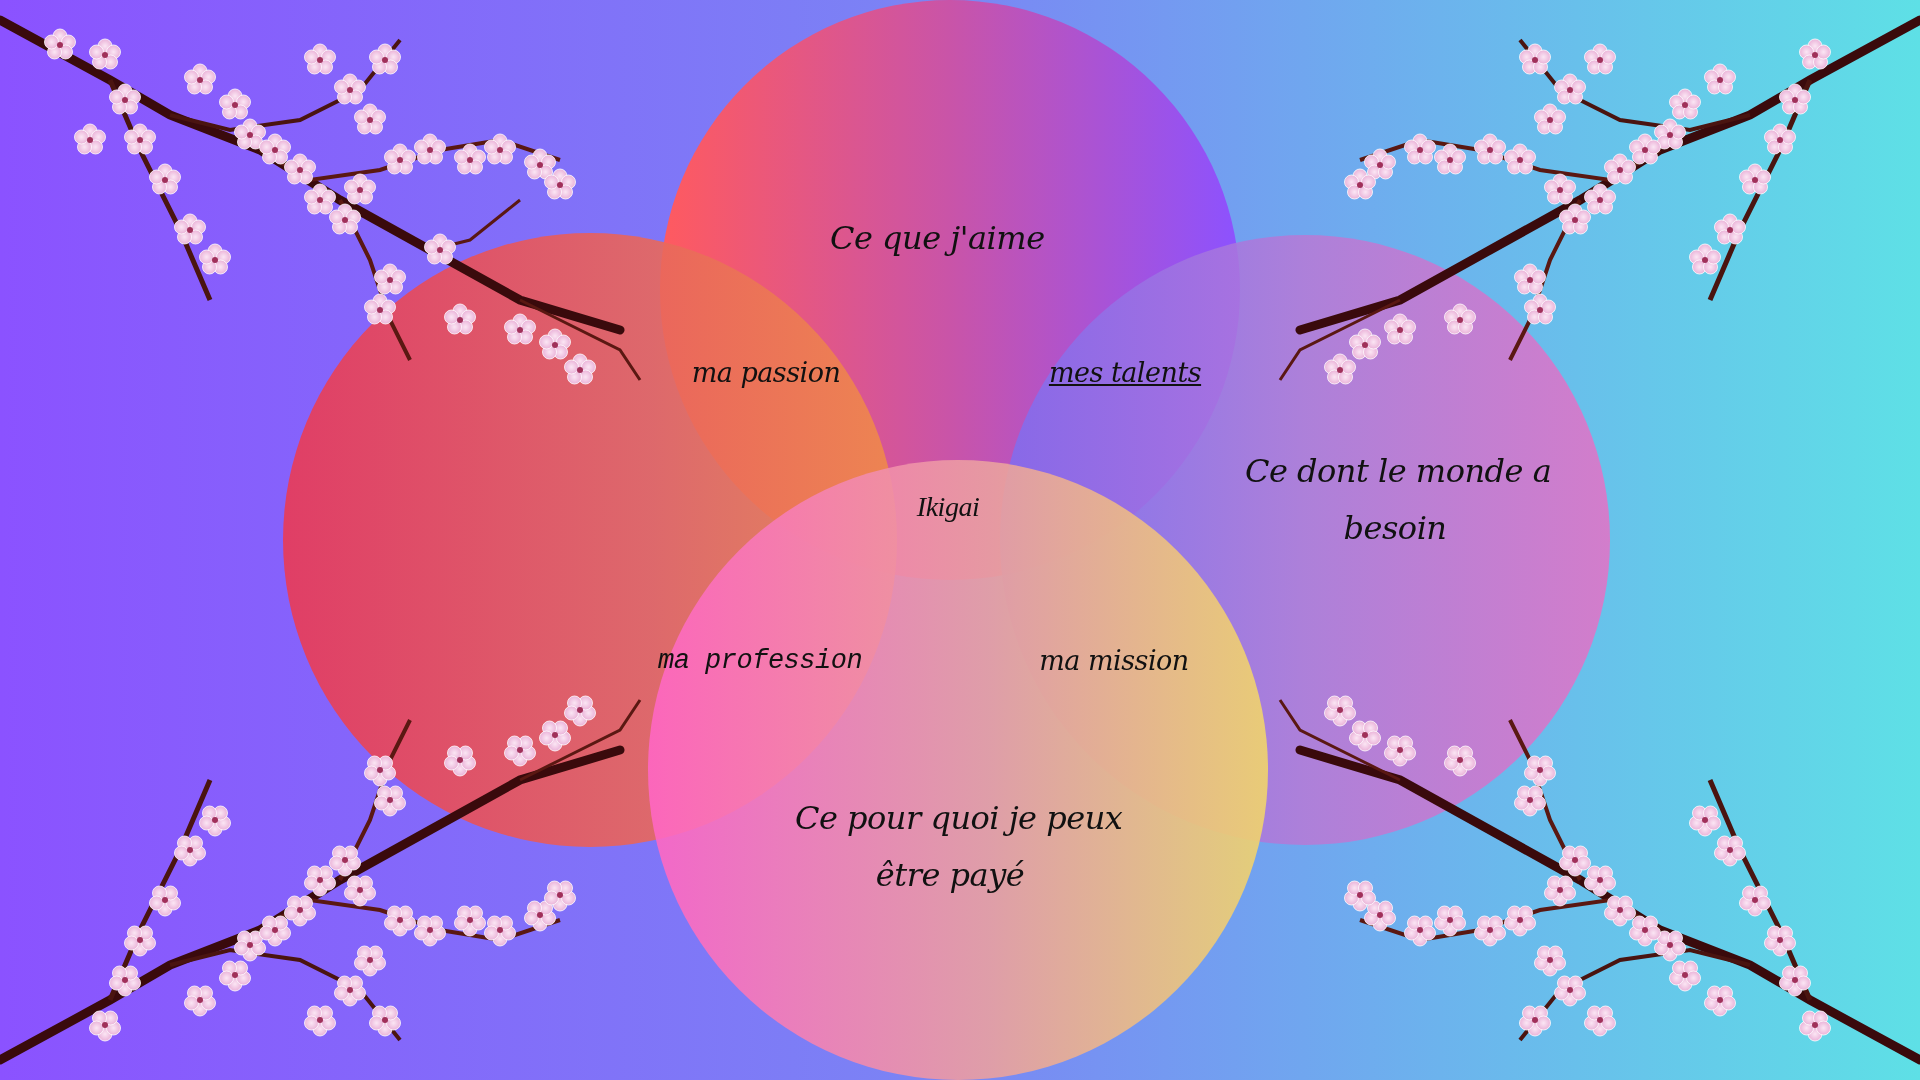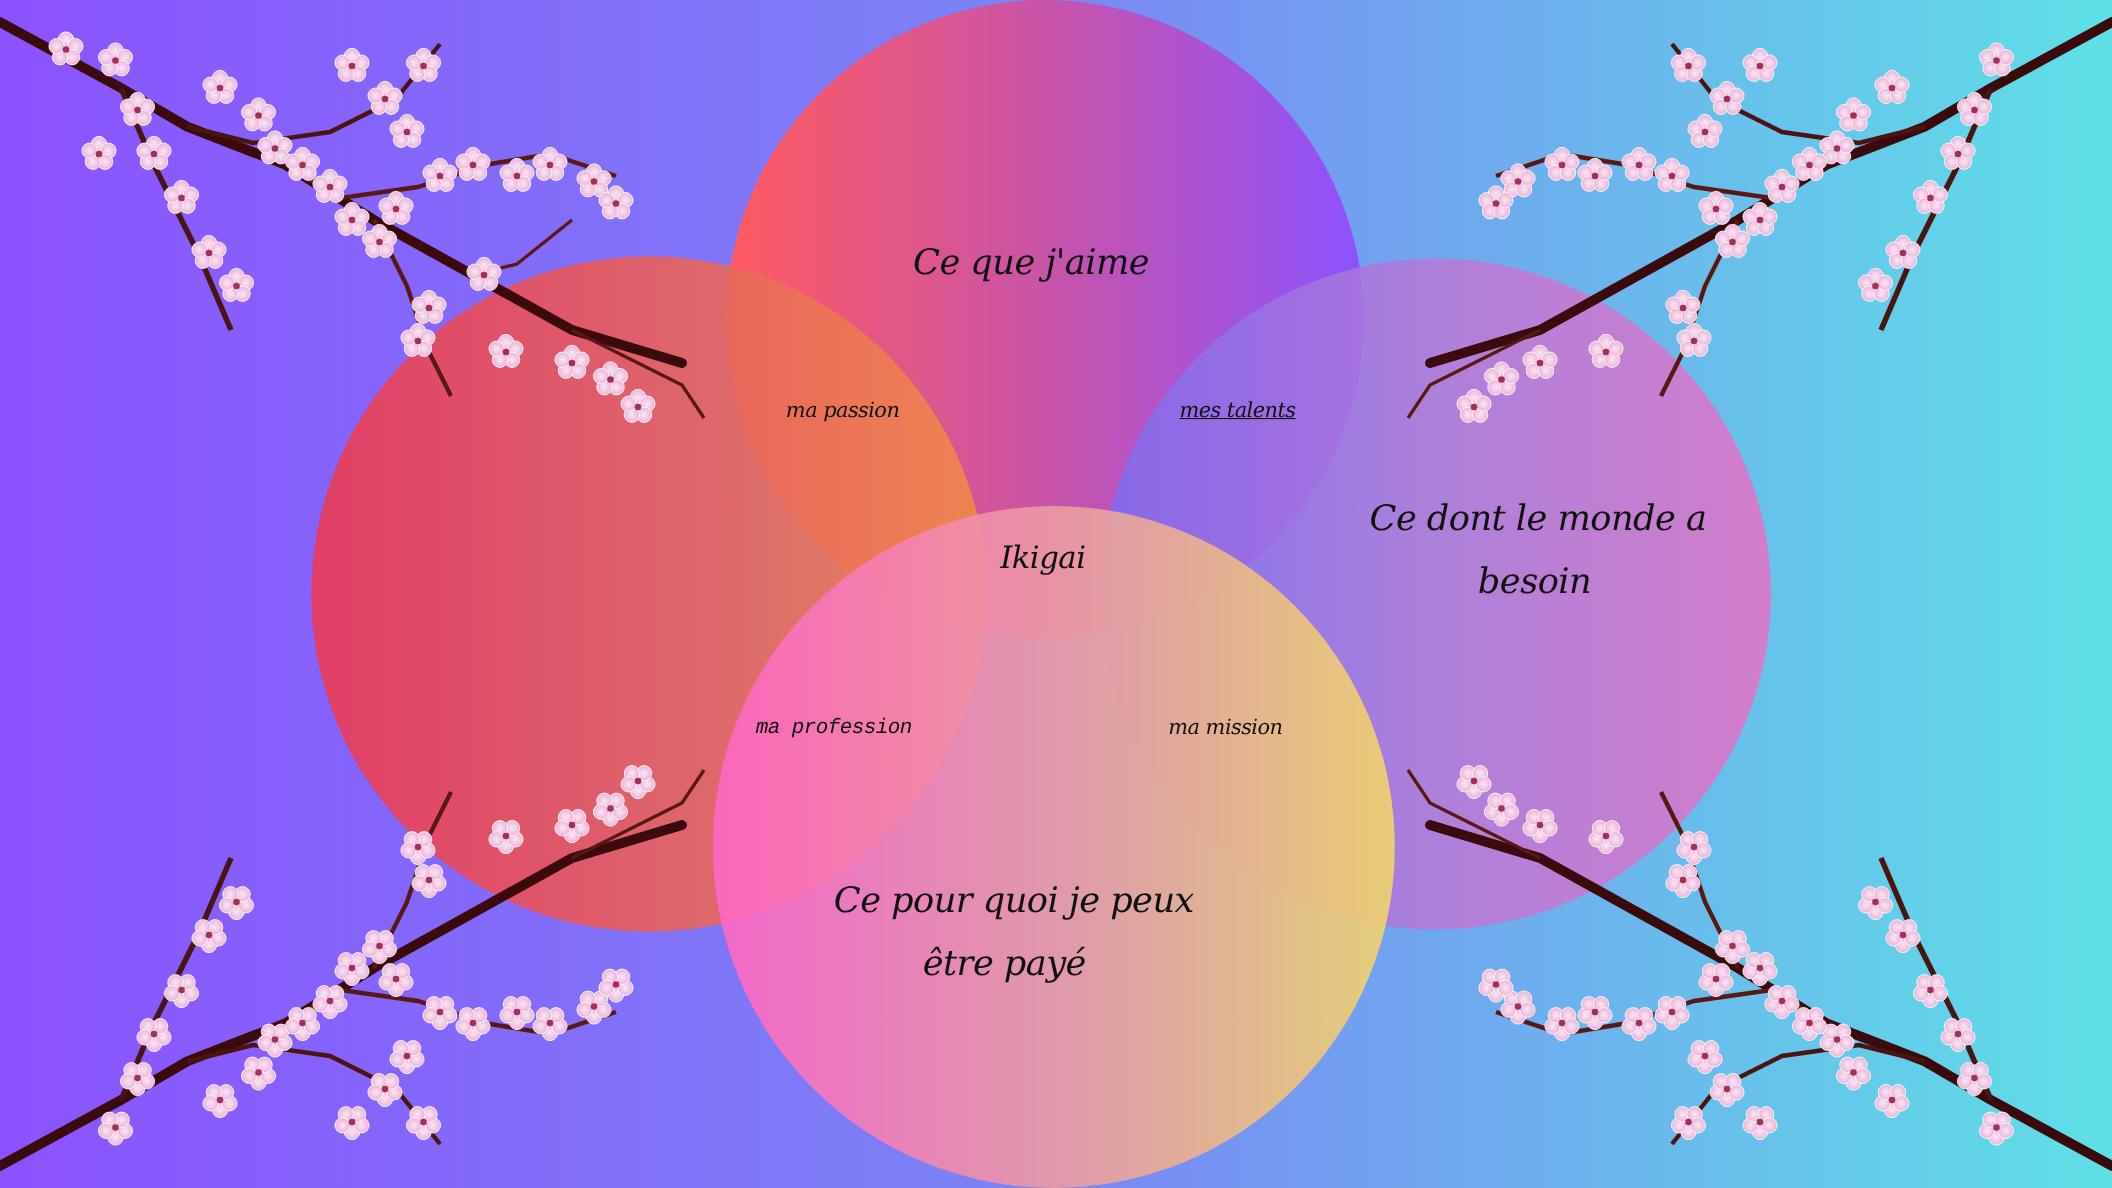--- a/index.html
+++ b/index.html
@@ -55,32 +55,32 @@
       font-style: italic;
       text-align: center;
       white-space: nowrap;
       letter-spacing: -0.5px;
     }
     .label.big {
       font-size: 32px;
       line-height: 57px;
     }
     .label.mid {
-      font-size: 19px;
+      font-size: 27px;
       line-height: 34px;
     }
     .l-top    { left: 830px;  top: 210px; width: 200px; }
     .l-left   { left: 380px;  top: 443px; width: 270px; }
     .l-right  { left: 1245px; top: 443px; width: 300px; text-align: center; }
-    .l-bottom { left: 758px;  top: 790px; width: 310px; text-align: center; }
+    .l-bottom { left: 795px;  top: 790px; width: 310px; text-align: center; }
     .l-passion   { left: 676px;  top: 356px; width: 180px; }
     .l-talents   { left: 1035px; top: 356px; width: 180px; text-decoration: underline; }
     .l-profession{ left: 658px;  top: 644px; width: 200px; font-family: Liberation Mono, monospace; }
     .l-mission   { left: 1024px; top: 644px; width: 180px; }
-    .l-ikigai    { left: 898px;  top: 490px; width: 100px; font-size: 28px; line-height: 34px;}
+    .l-ikigai    { left: 898px;  top: 490px; width: 100px; font-size: 28px; line-height: 34px; font-family: Liberation Serif, serif;}
 
     
     .branch {
       position: absolute;
       width: 700px;
       height: 440px;
       pointer-events: none;
     }
     .b-tl { left: 0; top: 0; }
     .b-tr { left: 1220px; top: 0; transform: scaleX(-1); }

